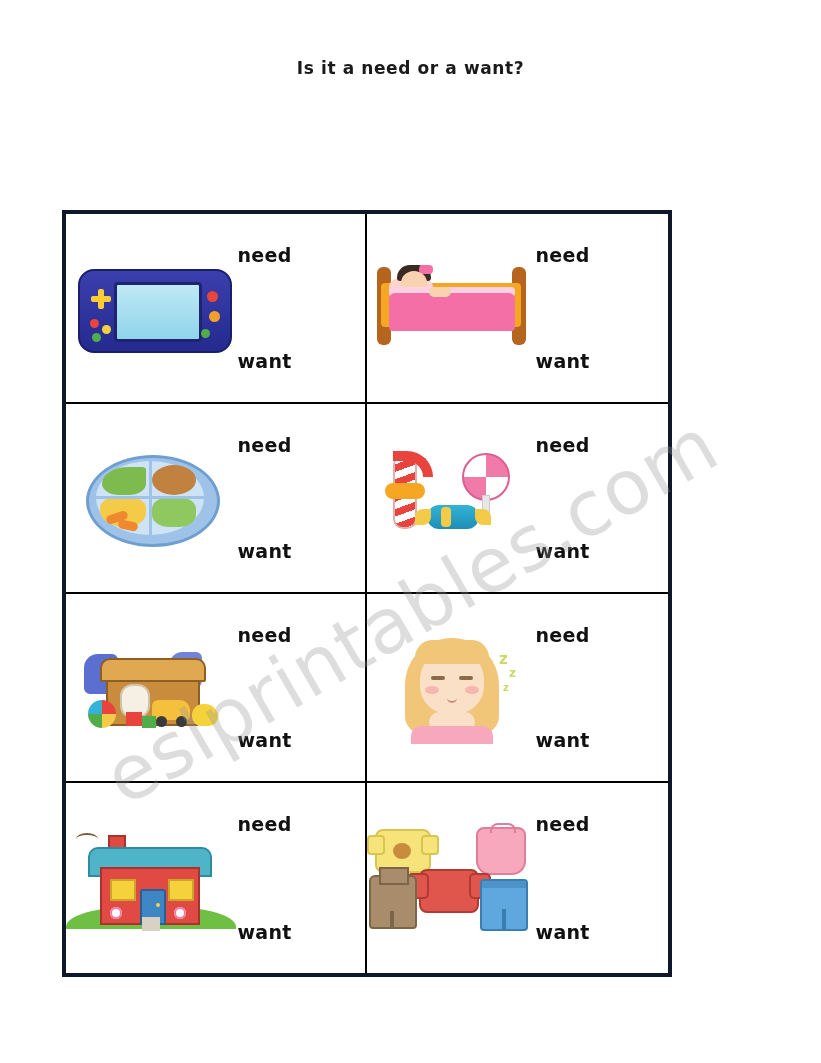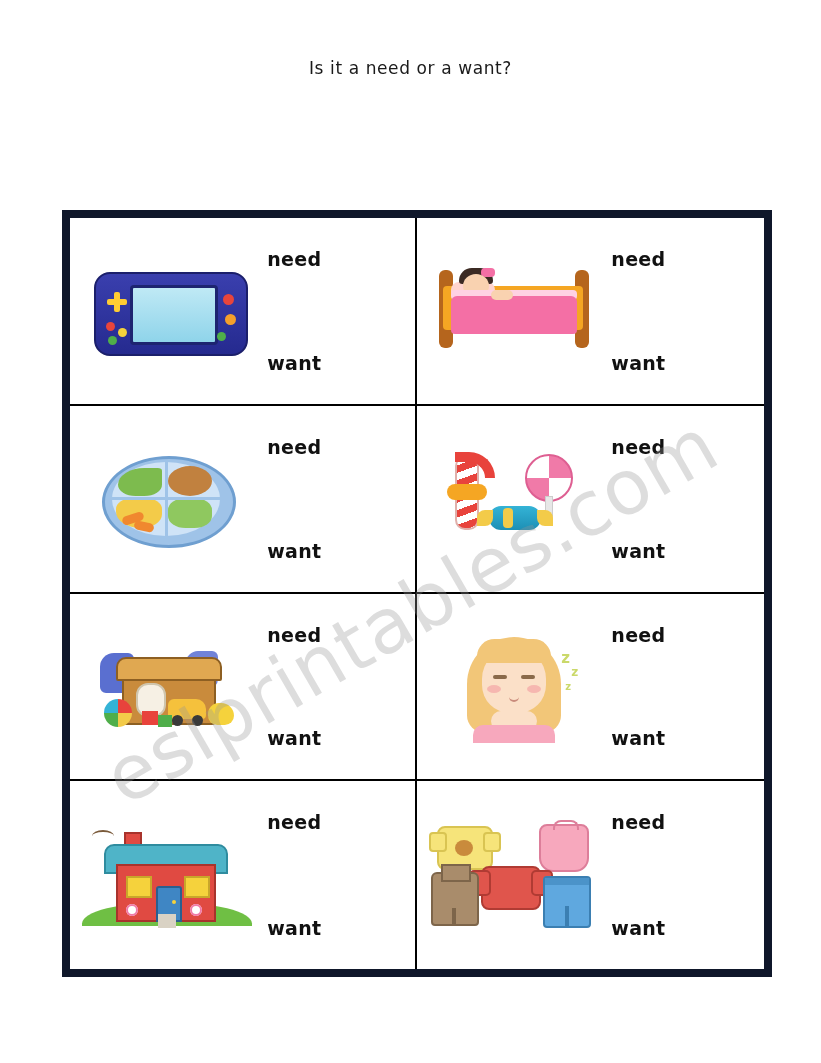--- a/index.html
+++ b/index.html
@@ -16,40 +16,40 @@
   }
   .page {
     position: relative;
     width: 821px;
     height: 1063px;
     box-sizing: border-box;
   }
   .title {
     text-align: center;
     font-size: 17px;
-    font-weight: normal;
+    font-weight: bold;
     color: #1a1a1a;
     letter-spacing: 0.6px;
     margin-top: 58px;
   }
   .subtitle {
     font-size: 17px;
     font-weight: bold;
     color: #1a1a1a;
     letter-spacing: 0.4px;
     margin-top: 28px;
     margin-left: 70px;
   }
   .grid {
     position: absolute;
     left: 62px;
     top: 152px;
-    width: 710px;
+    width: 610px;
     height: 767px;
-    border: 8px solid #0f172a;
+    border: 4px solid #0f172a;
     box-sizing: border-box;
     display: grid;
     grid-template-columns: 1fr 1fr;
     grid-template-rows: repeat(4, 1fr);
   }
   .cell {
     position: relative;
     box-sizing: border-box;
     border-right: 2px solid #000;
     border-bottom: 2px solid #000;

